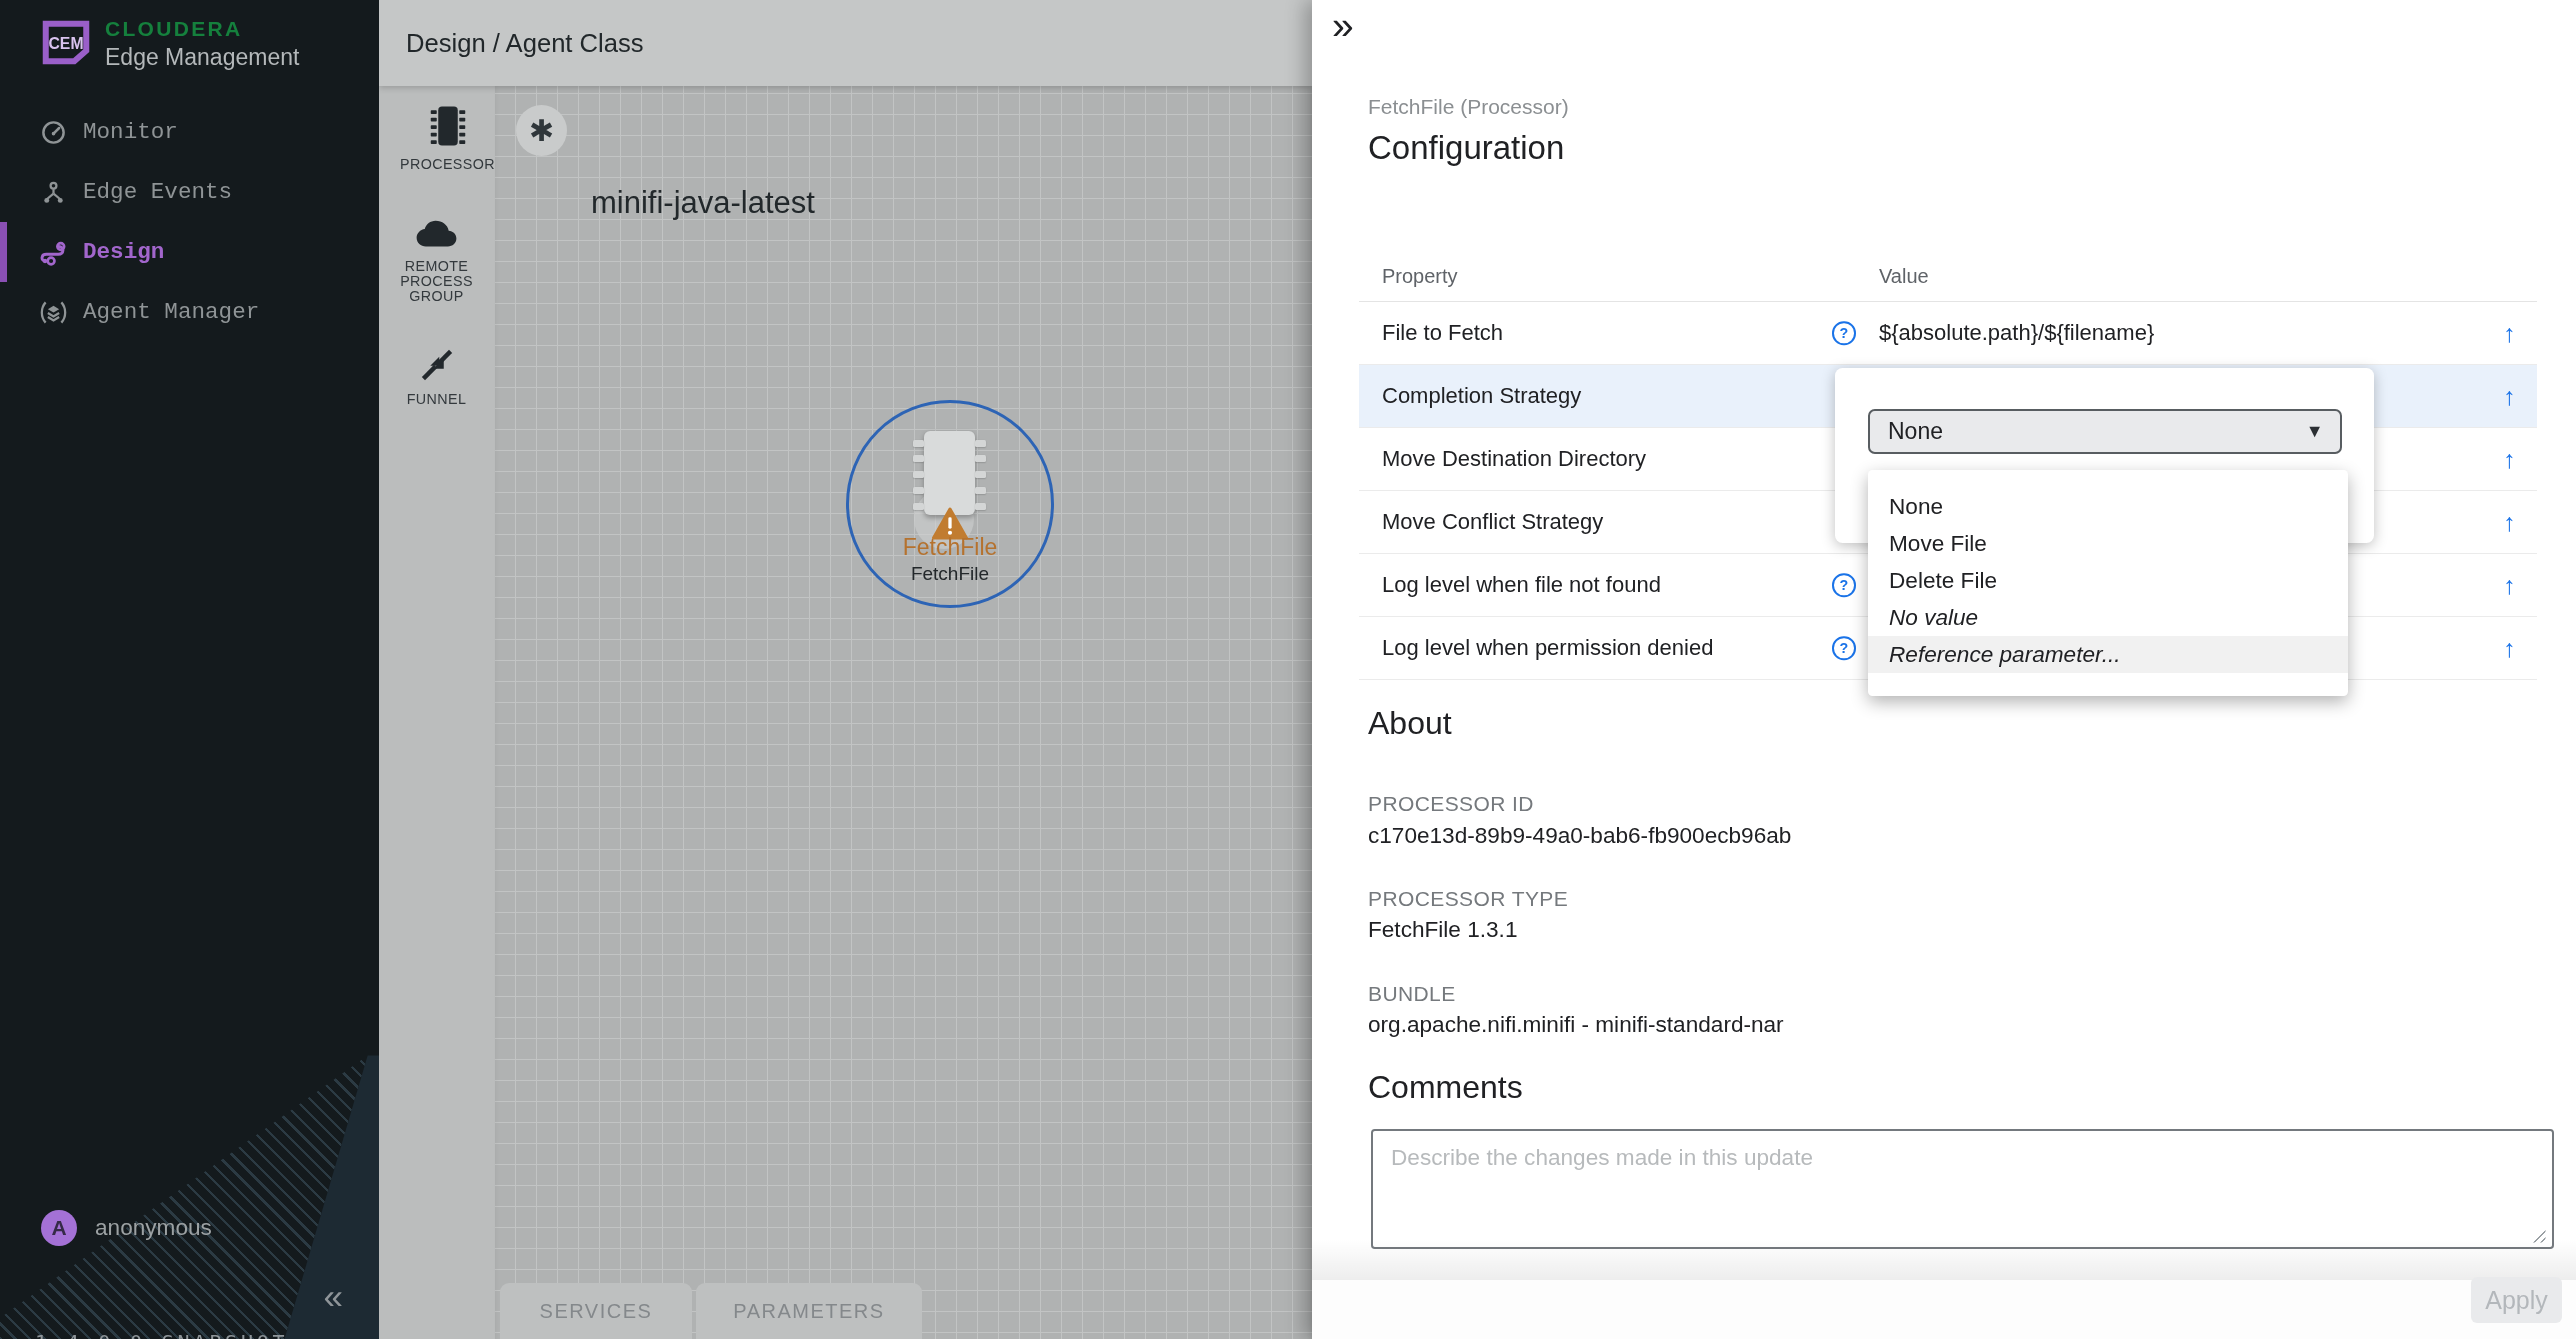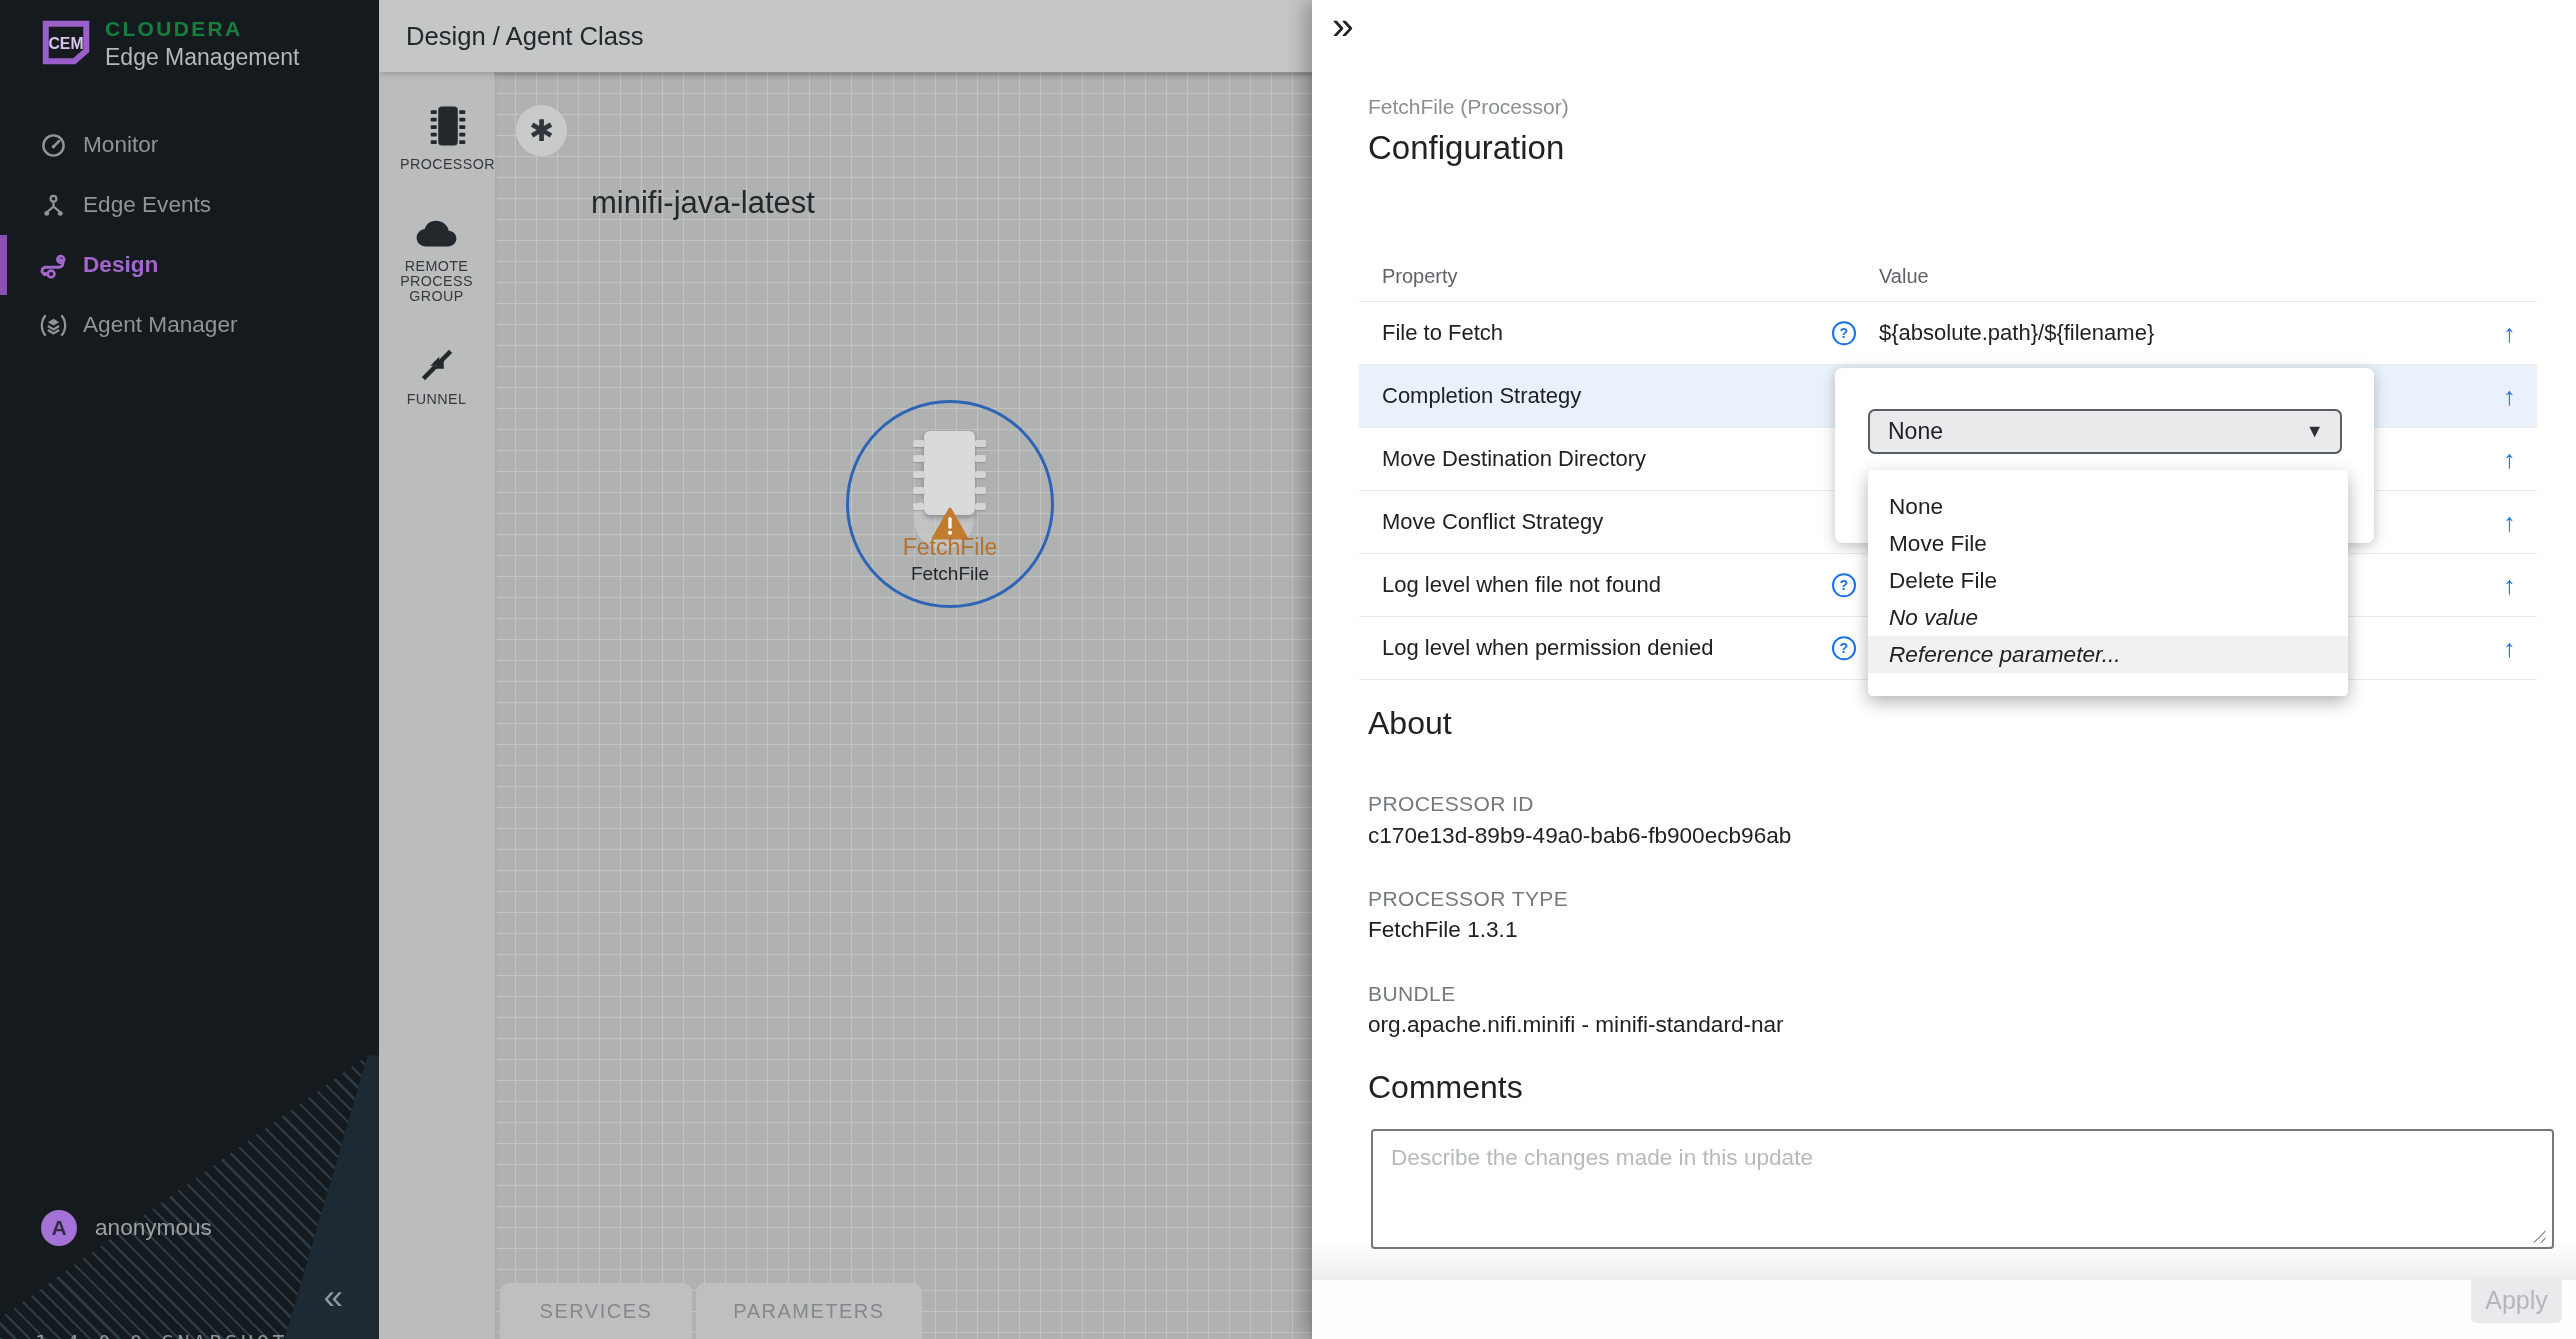--- a/index.html
+++ b/index.html
@@ -10,36 +10,36 @@
   .sidebar{position:absolute;left:0;top:0;width:379px;height:1340px;background:#141a1d;z-index:30;overflow:hidden;}
   .deco{position:absolute;right:0;bottom:0;width:379px;height:316px;pointer-events:none;}
   .deco .stripes{position:absolute;inset:0;
      background:repeating-linear-gradient(45deg, rgba(72,98,114,.45) 0 2.3px, transparent 2.3px 10.5px);
      clip-path:polygon(97% 10%, 75% 100%, 0 100%, 0 93%);}
   .deco .solid{position:absolute;inset:0;background:#1d2a33;
      clip-path:polygon(97% 10%, 100% 10%, 100% 100%, 75% 100%);}
   .logo-row{position:absolute;left:42px;top:16.5px;display:flex;align-items:center;gap:15px;}
   .brand-name{font-size:21px;font-weight:bold;letter-spacing:2.3px;color:#15803d;}
   .brand-product{font-size:23px;color:#b4b8ba;margin-top:3px;}
-  .nav{position:absolute;left:0;top:115px;width:427px;}
+  .nav{position:absolute;left:0;top:102px;width:427px;font-family:Liberation Mono, monospace;}
   .nav-item{position:relative;height:60px;display:flex;align-items:center;cursor:pointer;}
   .nav-item .nico{position:absolute;left:39px;width:29px;height:29px;display:flex;align-items:center;justify-content:center;}
   .nav-item .nlabel{position:absolute;left:83px;font-size:22.6px;color:#8f9496;}
   .nav-item.active .nlabel{color:var(--accent_purple);font-weight:bold;}
   .nav-item.active::before{content:"";position:absolute;left:0;top:0;width:6.8px;height:60px;background:#8a50b4;}
   .user-row{position:absolute;left:41px;top:1210px;display:flex;align-items:center;gap:18px;}
   .avatar{width:36px;height:36px;border-radius:50%;background:#a471d6;color:#352a47;
           display:flex;align-items:center;justify-content:center;font-size:21px;font-weight:bold;}
   .user-name{font-size:22.6px;color:#9ca1a3;}
   .version{position:absolute;left:35px;top:1290px;font-family:"DejaVu Sans Mono",monospace;
            font-size:20px;letter-spacing:3.8px;color:#8f9599;margin-top:40px;}
   .collapse-left{position:absolute;right:36px;top:1278px;font-size:35px;color:#8f9599;line-height:1;cursor:pointer;}
 
   
-  .canvas-header{position:absolute;left:379px;top:0;width:933px;height:72px;background:#c5c7c7;z-index:20;
+  .canvas-header{position:absolute;left:379px;top:0;width:933px;height:86px;background:#c5c7c7;z-index:20;
                  box-shadow:0 2.3px 6px rgba(0,0,0,.18);display:flex;align-items:center;}
   .canvas-header .page-title{margin-left:27px;font-size:25.6px;color:#21272a;}
 
   
   .palette{position:absolute;left:379px;top:72px;width:115px;height:1268px;background:#bbbdbd;z-index:10;}
   .pal-item{position:absolute;left:0;width:115px;text-align:center;cursor:grab;}
   .pal-label{font-size:14.3px;line-height:15px;color:#33393d;letter-spacing:0.4px;margin-top:6px;}
 
   
   .canvas{position:absolute;left:494px;top:72px;width:818px;height:1268px;background-color:#b0b2b2;

